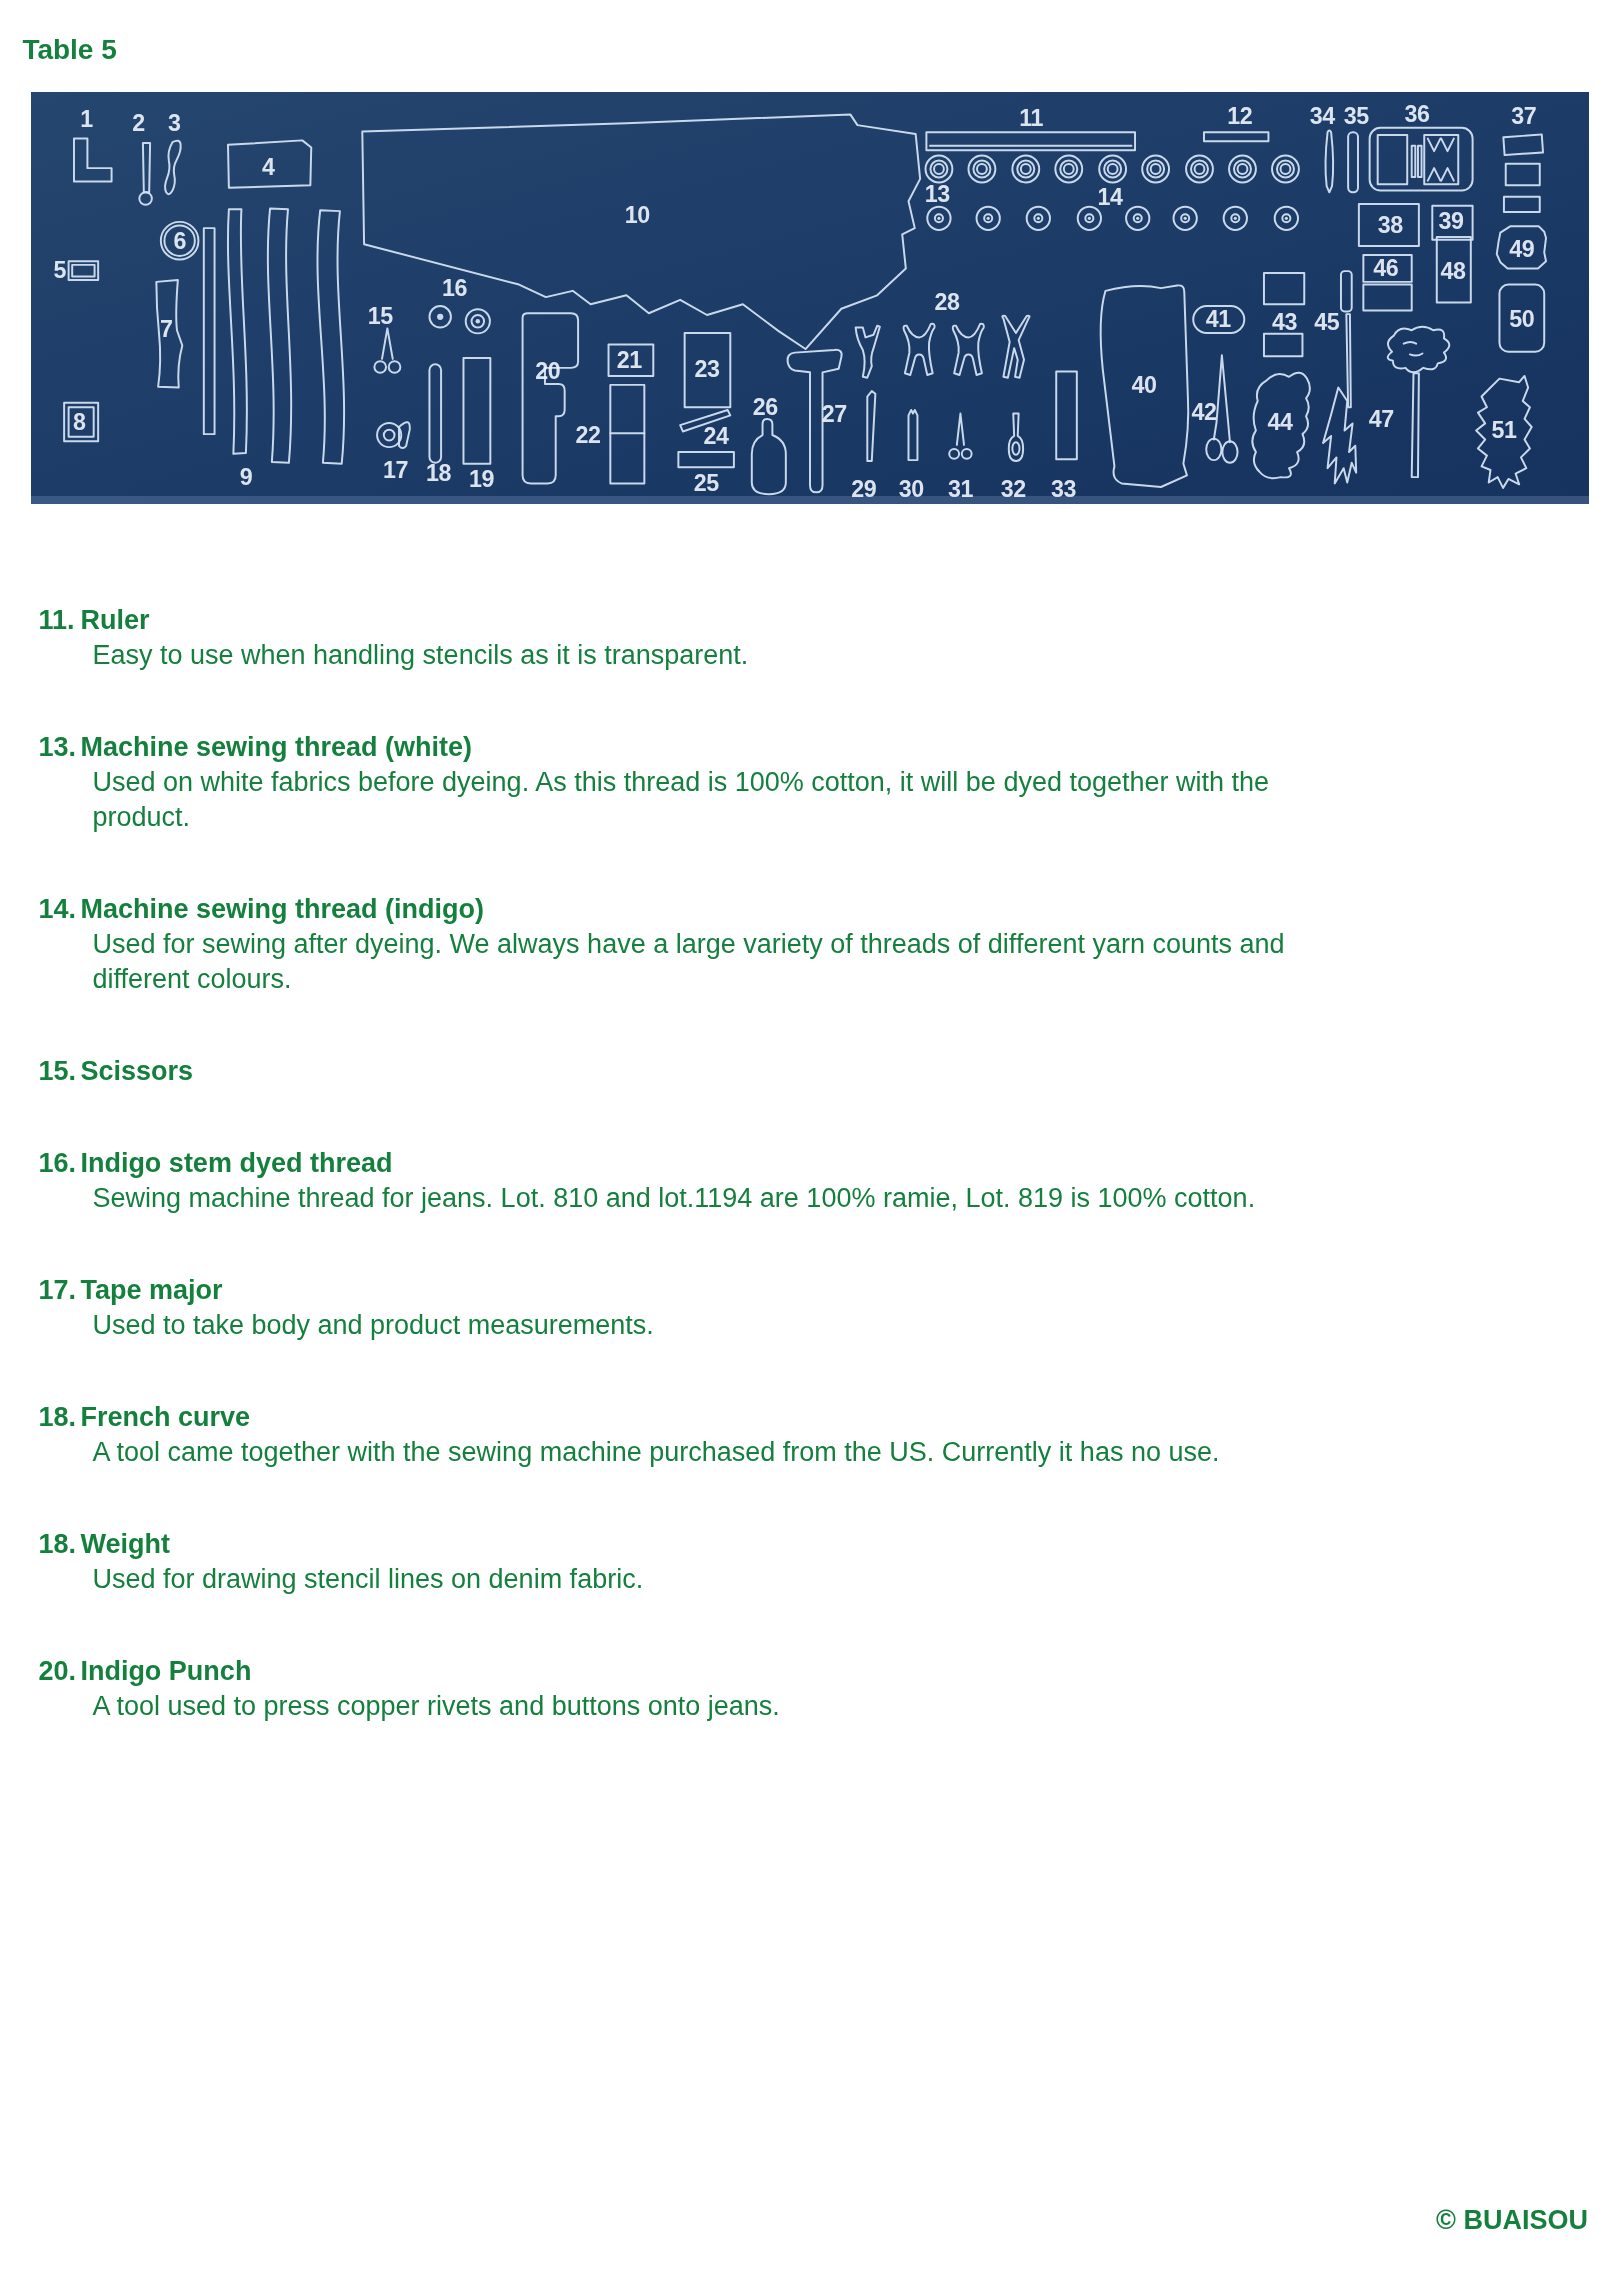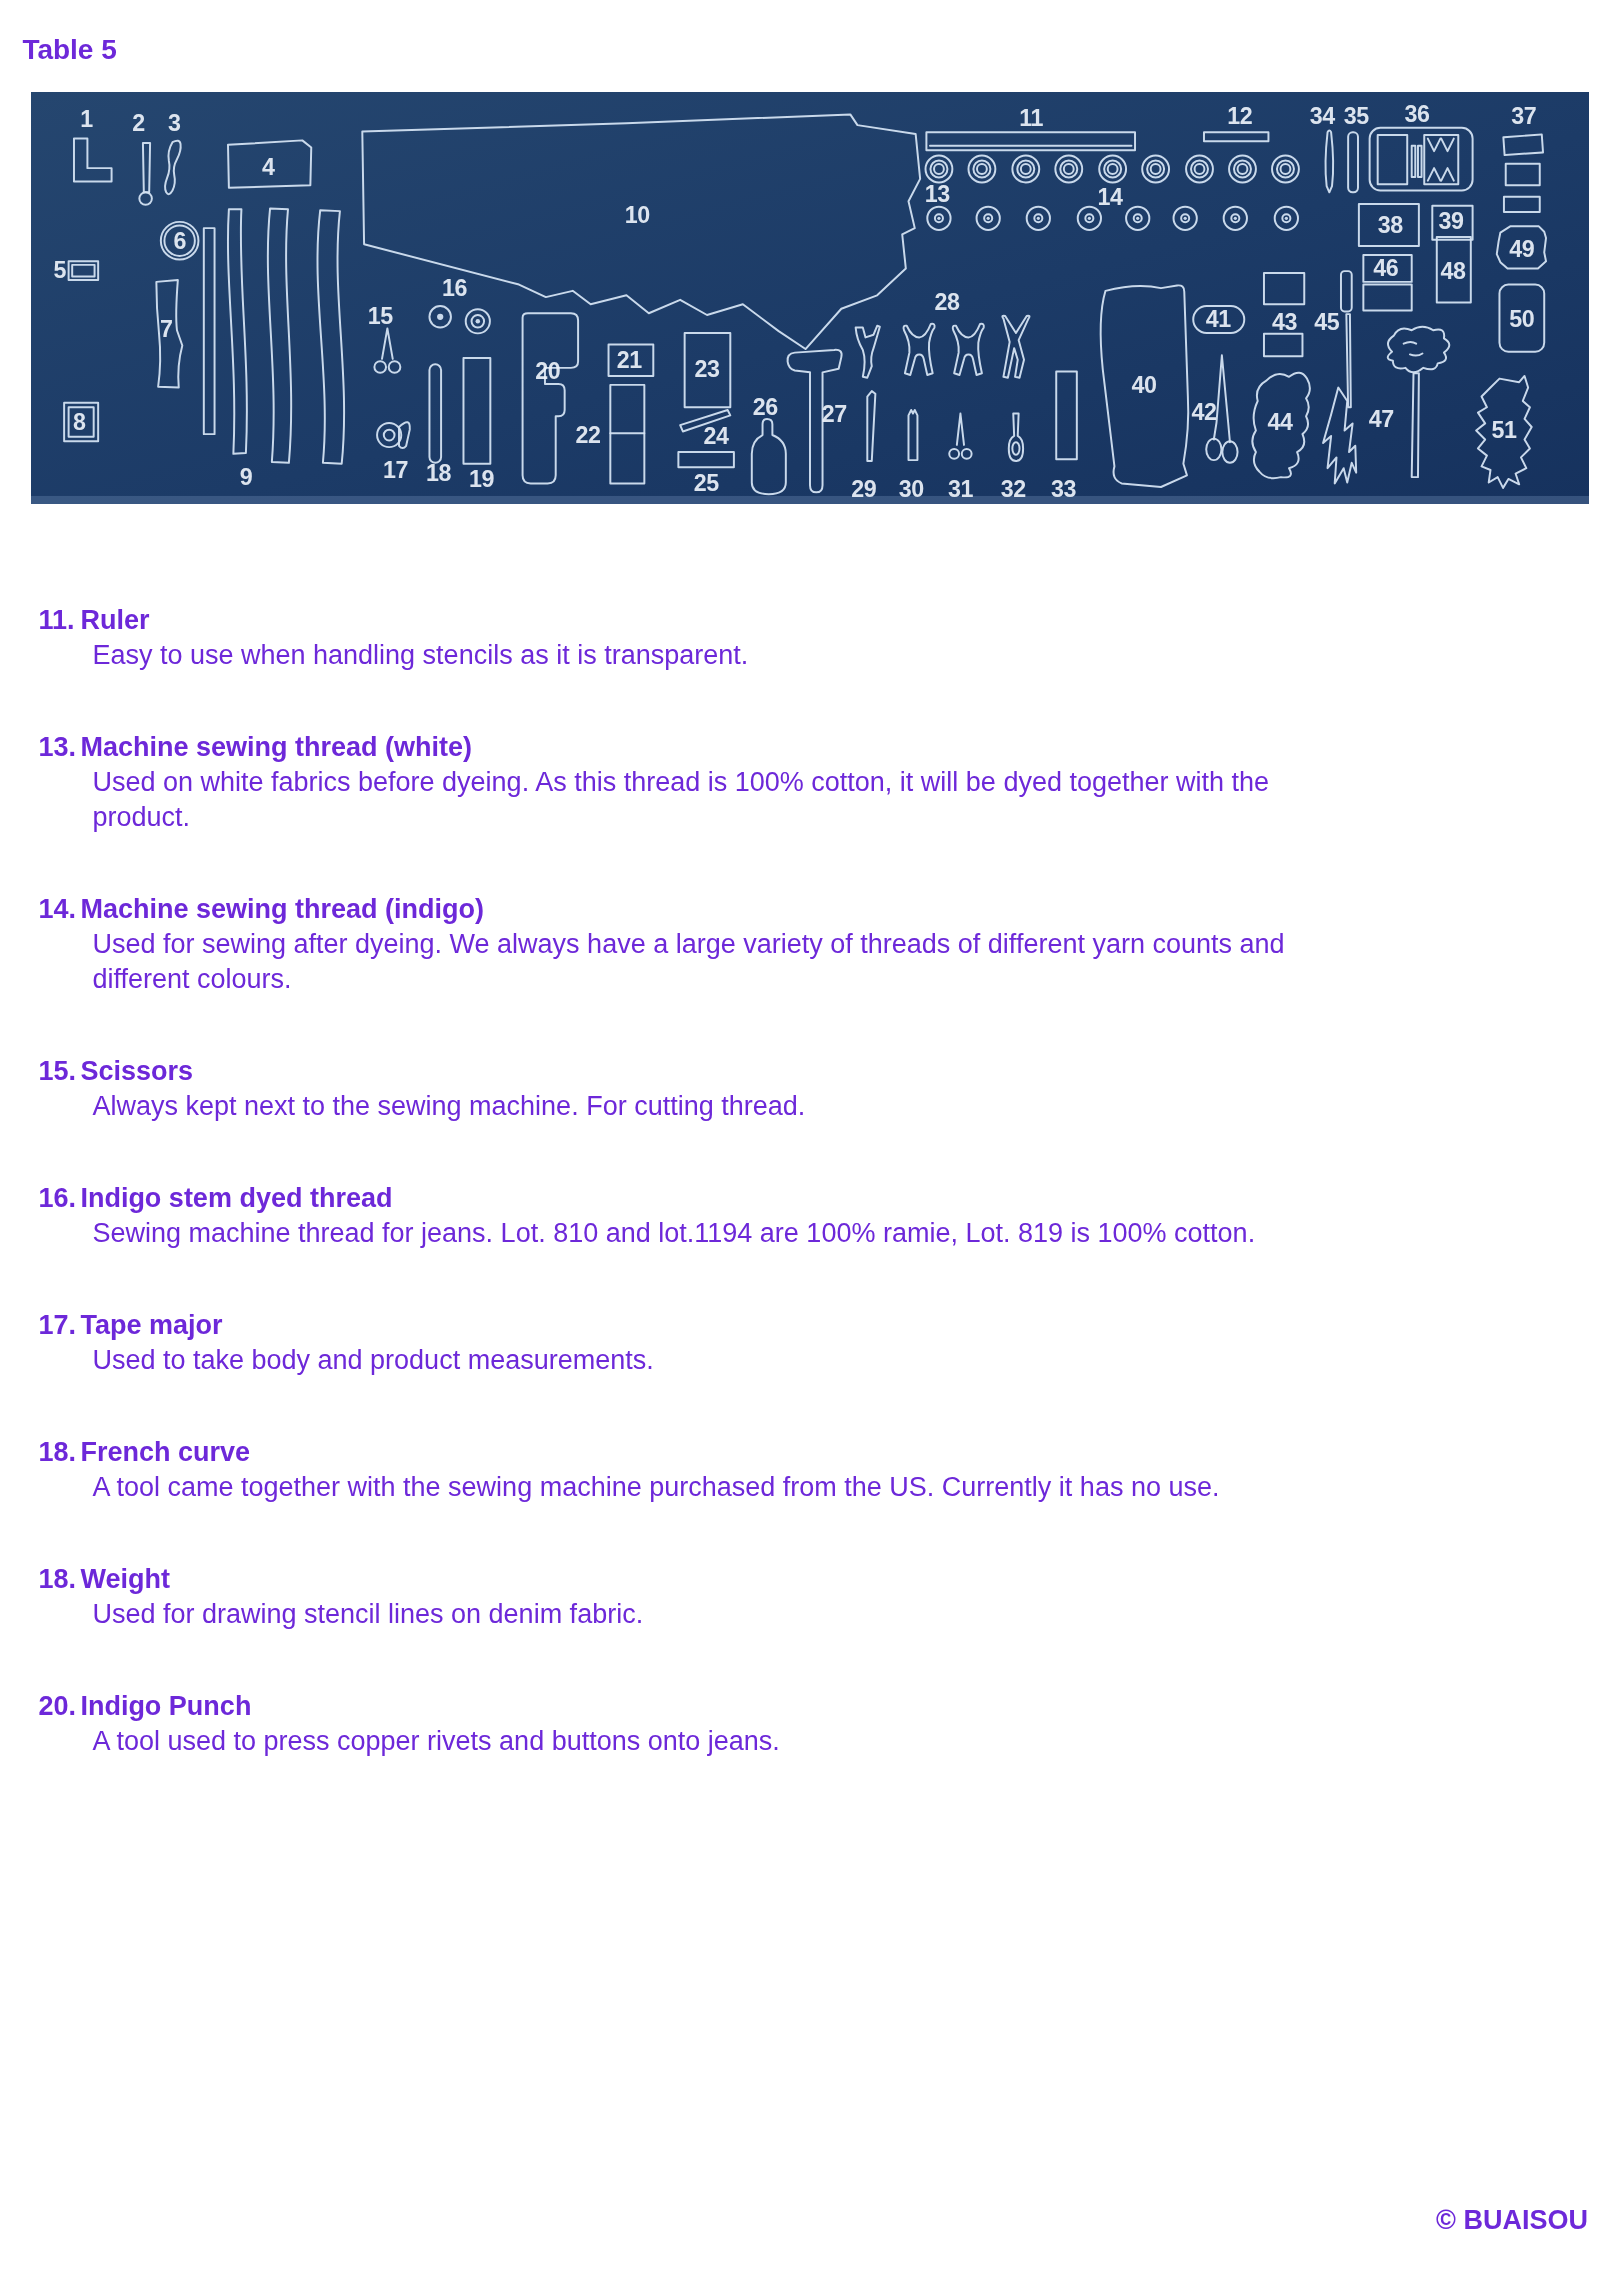--- a/index.html
+++ b/index.html
@@ -2,21 +2,21 @@
 <html style="font-size:14.3px"><head>
 <meta charset="utf-8">
 <style>
   html,body{margin:0;padding:0;background:#ffffff;}
   .page{
     position:relative;
     width:1622px;
     height:2293px;
     background:#ffffff;
     font-family:"Liberation Sans",sans-serif;
-    color:#6d28d9;
+    color:#15803d;
     overflow:hidden;
   }
   .doc-title{
     position:absolute;
     left:22.4px; top:34px;
     font-size:28px;
     font-weight:bold;
     letter-spacing:0px;
   }
   .figure-wrap{
@@ -411,21 +411,20 @@
       <span class="desc" data-name="item-description">Used on white fabrics before dyeing. As this thread is 100% cotton, it will be dyed together with the product.</span>
     </div>
     <div class="item" data-name="list-item">
       <span class="num" data-name="item-number">14.</span>
       <span class="title" data-name="item-title">Machine sewing thread (indigo)</span>
       <span class="desc" data-name="item-description">Used for sewing after dyeing. We always have a large variety of threads of different yarn counts and different colours.</span>
     </div>
     <div class="item" data-name="list-item">
       <span class="num" data-name="item-number">15.</span>
       <span class="title" data-name="item-title">Scissors</span>
-      <span class="desc" data-name="item-description">Always kept next to the sewing machine. For cutting thread.</span>
     </div>
     <div class="item" data-name="list-item">
       <span class="num" data-name="item-number">16.</span>
       <span class="title" data-name="item-title">Indigo stem dyed thread</span>
       <span class="desc" data-name="item-description">Sewing machine thread for jeans. Lot. 810 and lot.1194 are 100% ramie, Lot. 819 is 100% cotton.</span>
     </div>
     <div class="item" data-name="list-item">
       <span class="num" data-name="item-number">17.</span>
       <span class="title" data-name="item-title">Tape major</span>
       <span class="desc" data-name="item-description">Used to take body and product measurements.</span>

